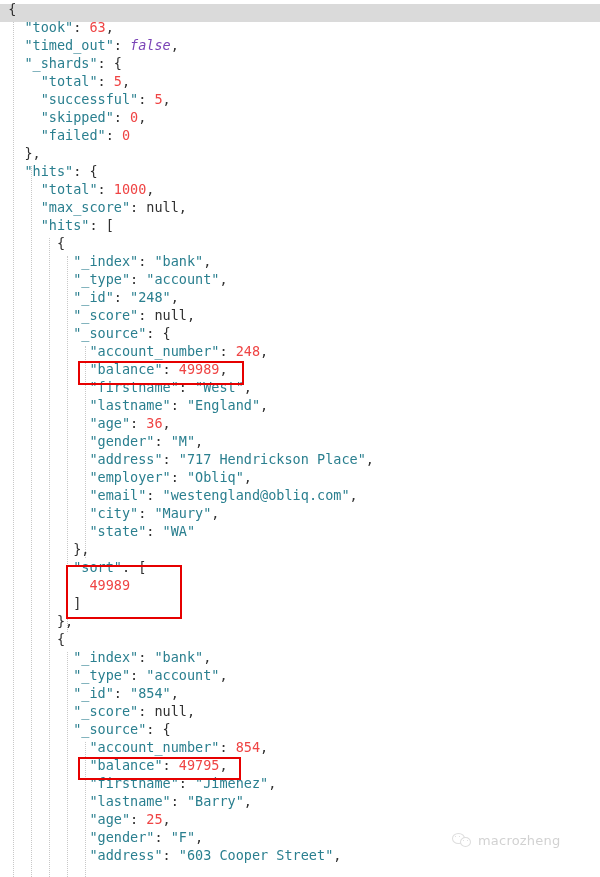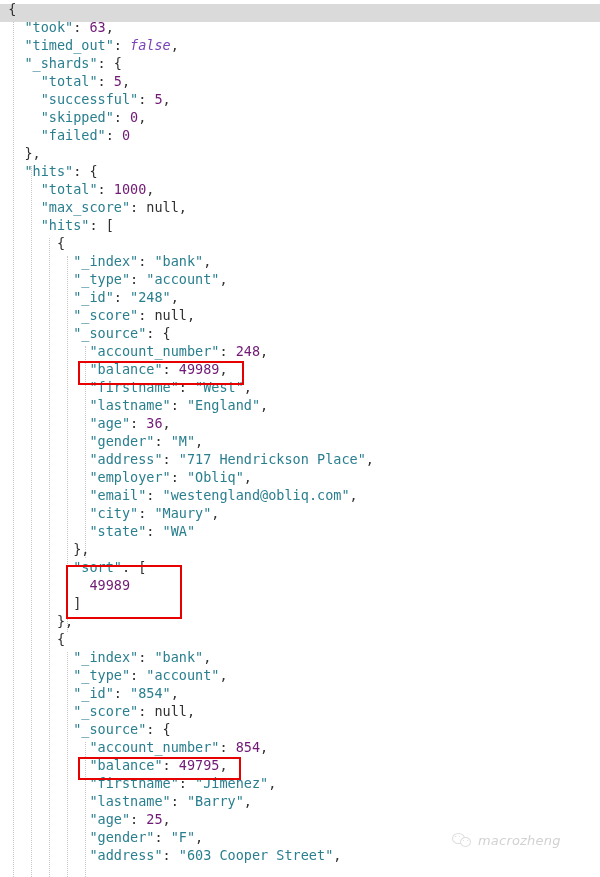--- a/index.html
+++ b/index.html
@@ -75,21 +75,20 @@
 
   
   #watermark {
     position: absolute;
     display: flex;
     align-items: center;
     gap: 6px;
     z-index: 6;
     opacity: 0.45;
     user-select: none;
-    font-style: italic;
   }
   #watermark .wm-text {
     font-family: "DejaVu Sans", "Liberation Sans", sans-serif;
     font-size: 13px;
     color: #9a9a9a;
     letter-spacing: 0.2px;
   }
   .wechat-glyph {
     width: 20px; height: 16px;
     position: relative;
@@ -101,21 +100,21 @@
     border-radius: 50%;
     background: transparent;
   }
   .wechat-glyph .bub1 { width: 11px; height: 9px; left: 0;  top: 1px; }
   .wechat-glyph .bub2 { width: 9px;  height: 8px; left: 8px; top: 5px; background:#ffffff;}
   .wechat-glyph .dot {
     position: absolute; width: 1.4px; height: 1.4px;
     border-radius: 50%; background: #a8a8a8;
   }
 </style>
-<style>.k,.s{color:#2a7f8f;}.n{color:#701a75;}.b{color:#7a43b6;}.p,.nl{color:#303030;}.line-highlight{background:#dadada;}#code{font-size:13.5px;line-height:18px;}.line-highlight{height:18px;}#editor{background:#ffffff;}</style></head>
+<style>.k,.s{color:#2a7f8f;}.n{color:#ef4444;}.b{color:#7a43b6;}.p,.nl{color:#303030;}.line-highlight{background:#dadada;}#code{font-size:13.5px;line-height:18px;}.line-highlight{height:18px;}#editor{background:#ffffff;}</style></head>
 <body>
 
 <div id="editor">
 
   <div class="line-highlight" style="top:4px;"></div>
 
   <div id="indent-guides">
       <div class="indent-guide" style="left: 13px; top: 22px; height: 855px;"></div>
       <div class="indent-guide" style="left: 31px; top: 166px; height: 711px;"></div>
       <div class="indent-guide" style="left: 49px; top: 238px; height: 639px;"></div>

